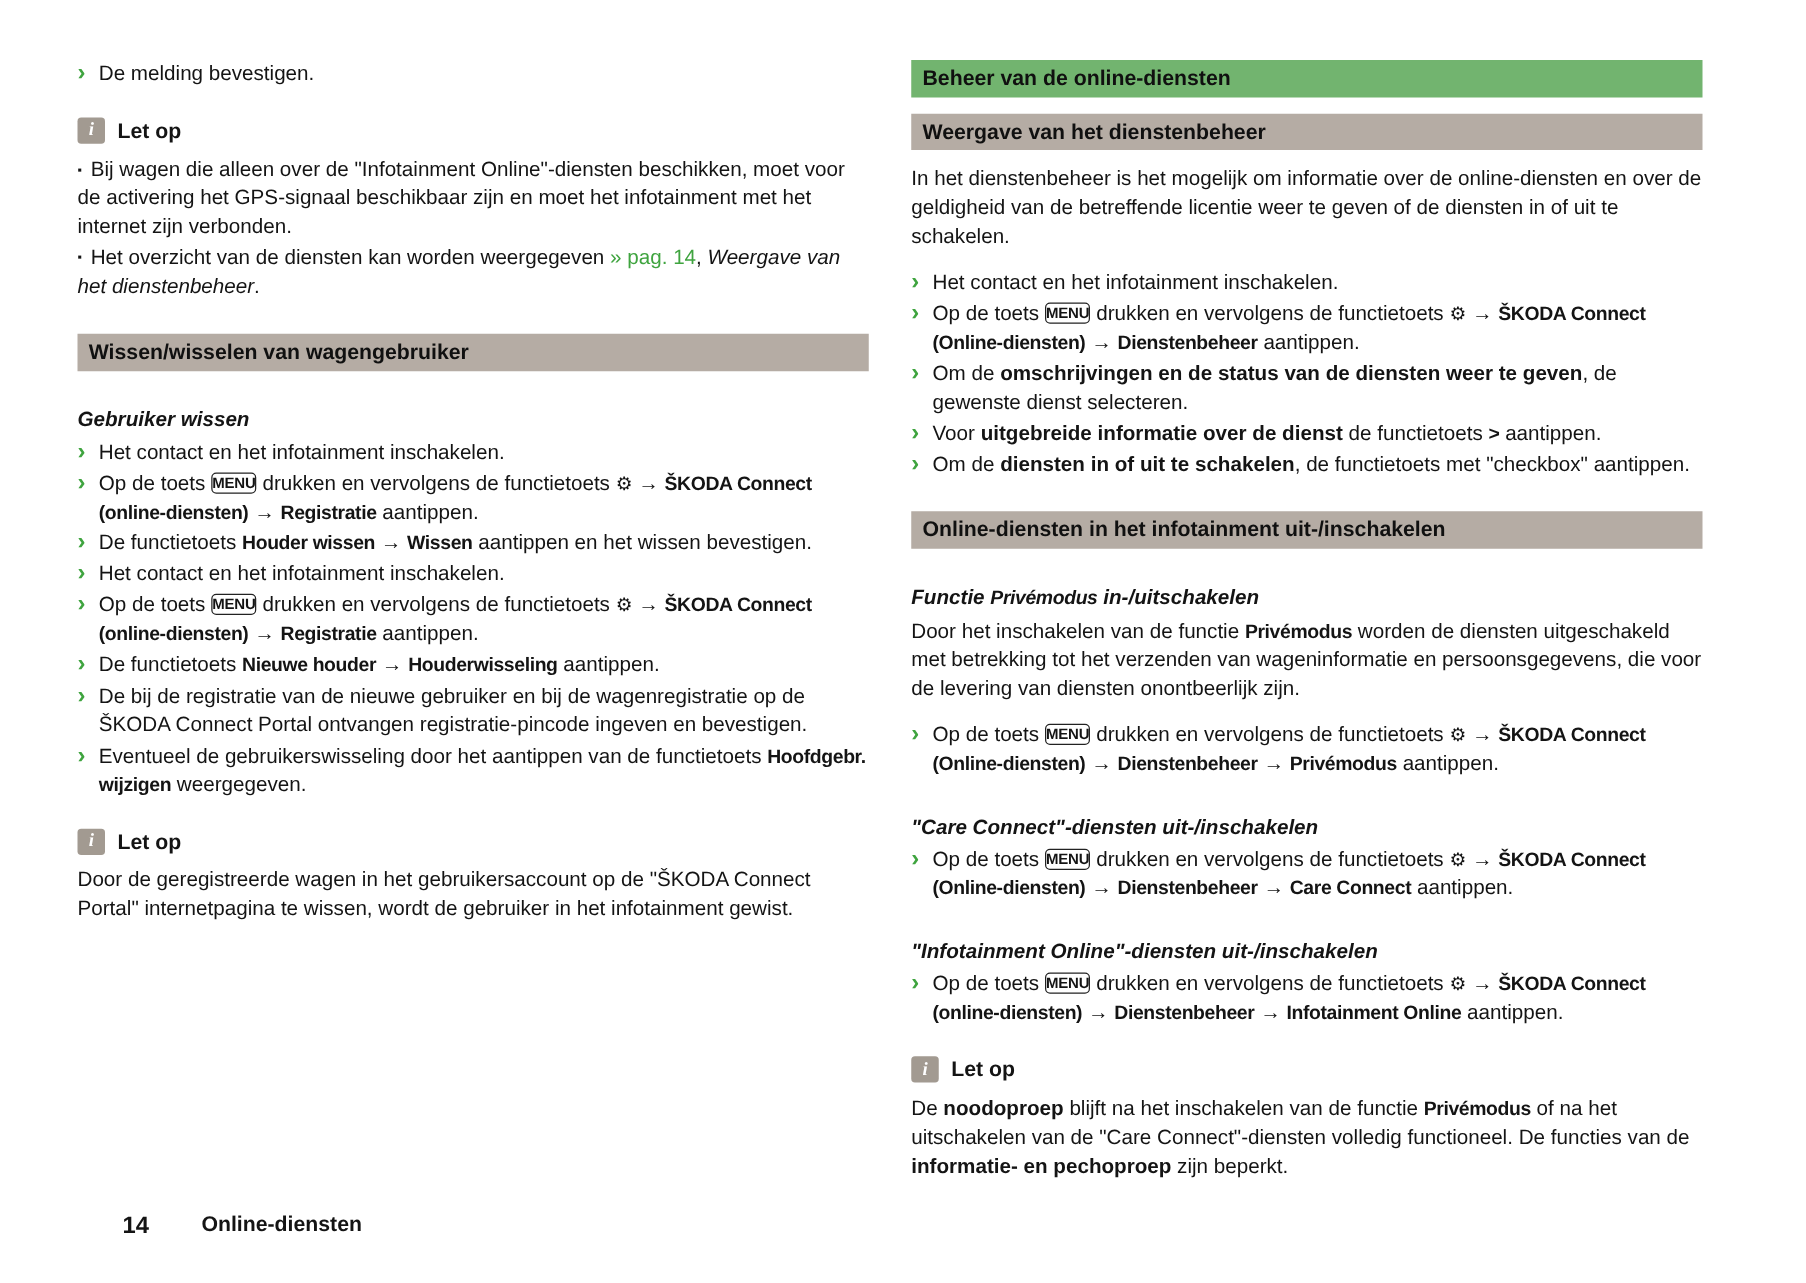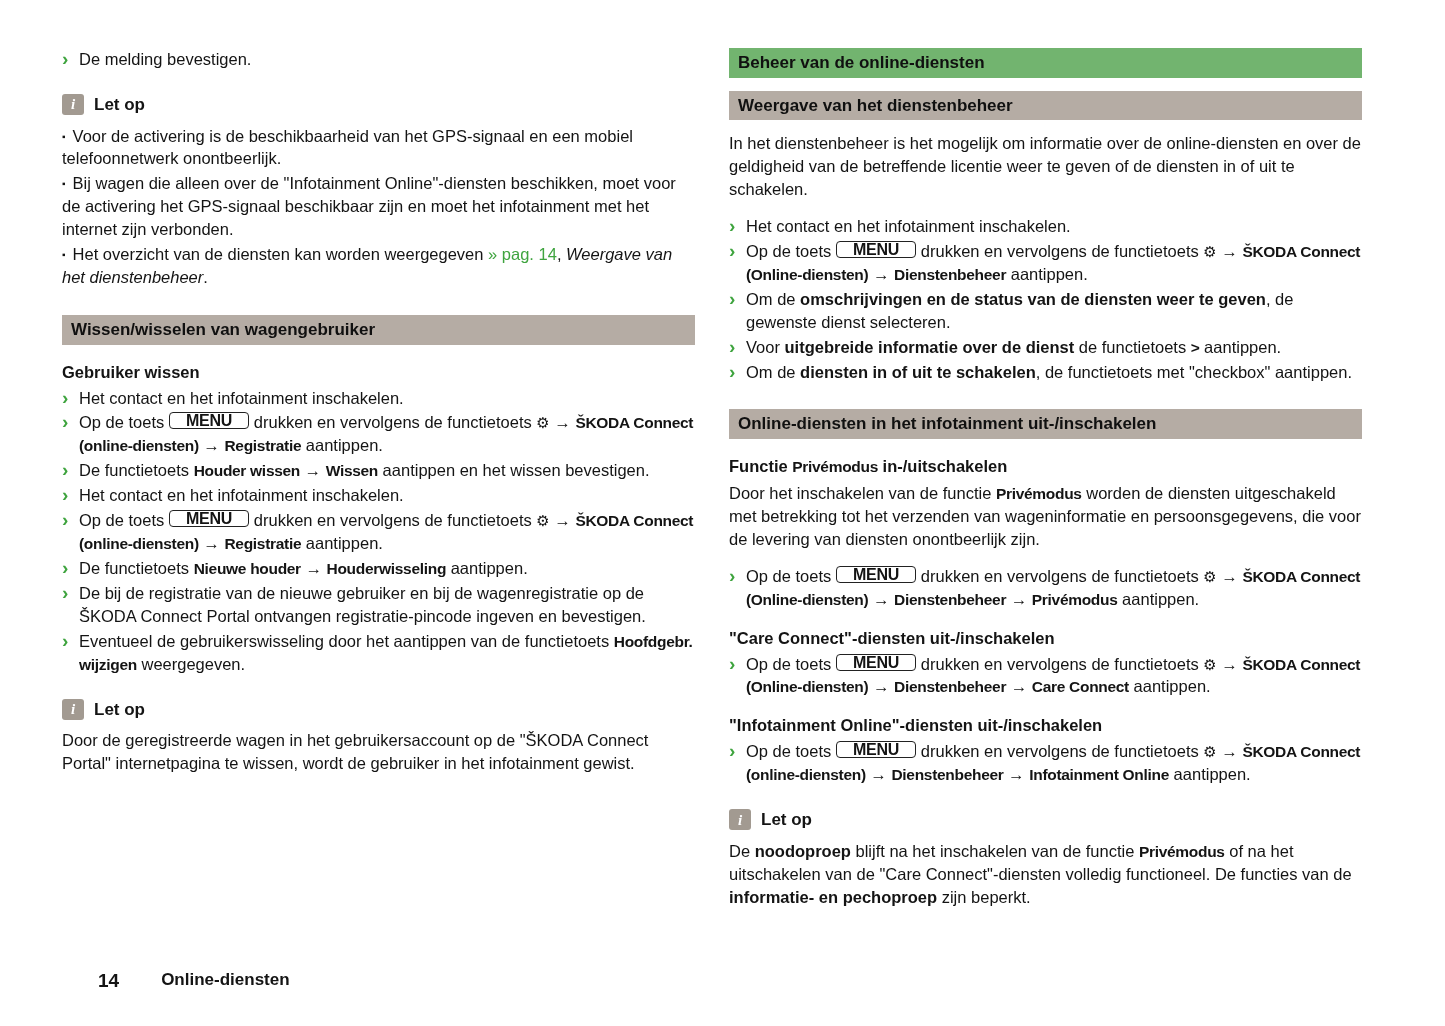--- a/index.html
+++ b/index.html
@@ -34,21 +34,21 @@
     color: #101010;
   }
   .green-header { background: var(--green-header, #72b46f); margin-top: 0; }
   .gray-header  { background: var(--gray-header, #b5aca4); }
   .green-header + .gray-header { margin-top: 13px; }
   .col > :first-child { margin-top: 0; }
 
   
   .block { margin: 2px 0; }
   .block.para { margin: 4px 0 14px 0; }
-  .block.sub { font-weight: bold; margin: 16px 0 3px 0; }
+  .block.sub { font-weight: bold; margin: 28px 0 3px 0; font-style: italic; }
   .block.arrow { display: flex; }
   .block.arrow > .marker {
     flex: 0 0 17px;
     color: var(--accent-green, #3fa43f);
     font-weight: bold;
     font-size: 19px;
     line-height: 1.2;
   }
   .block.arrow > .content { flex: 1 1 auto; min-width: 0; }
   .block.square { display: block; margin: 2px 0; }
@@ -87,22 +87,22 @@
   
   .t-p { }
   .t-b { font-weight: bold; }
   .t-i { font-style: italic; }
   .t-ui { font-weight: bold; font-size: 15.5px; letter-spacing: -0.3px; }
   .t-link { color: var(--accent-green, #3fa43f); cursor: pointer; }
   .keycap {
     display: inline-block;
     border: 1.5px solid #222;
     border-radius: 4px;
-    padding: 0 16px;
-    font-size: 16px;
+    padding: 0 0;
+    font-size: 12px;
     font-weight: bold;
     line-height: 15px;
     letter-spacing: -0.2px;
     vertical-align: 2px;
   }
   .icon-gear { font-family: "DejaVu Sans", sans-serif; font-size: 15px; }
 
   
   .footer {
     position: absolute;
@@ -123,21 +123,20 @@
   <div class="columns">
     <div class="col" id="left-col">
         <div class="block arrow">
           <span class="marker">›</span>
           <span class="content"><span class="t-p">De melding bevestigen.</span></span>
         </div>
         <div class="note-header">
           <span class="info-icon">i</span>
           <span class="note-label">Let op</span>
         </div>
-        <div class="block square"><span class="marker">▪</span><span class="content"><span class="t-p">Voor de activering is de beschikbaarheid van het GPS-signaal en een mobiel telefoonnetwerk onontbeerlijk.</span></span></div>
         <div class="block square"><span class="marker">▪</span><span class="content"><span class="t-p">Bij wagen die alleen over de "Infotainment Online"-diensten beschikken, moet voor de activering het GPS-signaal beschikbaar zijn en moet het infotainment met het internet zijn verbonden.</span></span></div>
         <div class="block square"><span class="marker">▪</span><span class="content"><span class="t-p">Het overzicht van de diensten kan worden weergegeven </span><span class="t-link">» pag. 14</span><span class="t-p">, </span><span class="t-i">Weergave van het dienstenbeheer</span><span class="t-p">.</span></span></div>
         <div class="gray-header">Wissen/wisselen van wagengebruiker</div>
         <div class="block sub"><span class="content"><span class="t-b">Gebruiker wissen</span></span></div>
         <div class="block arrow">
           <span class="marker">›</span>
           <span class="content"><span class="t-p">Het contact en het infotainment inschakelen.</span></span>
         </div>
         <div class="block arrow">
           <span class="marker">›</span>

